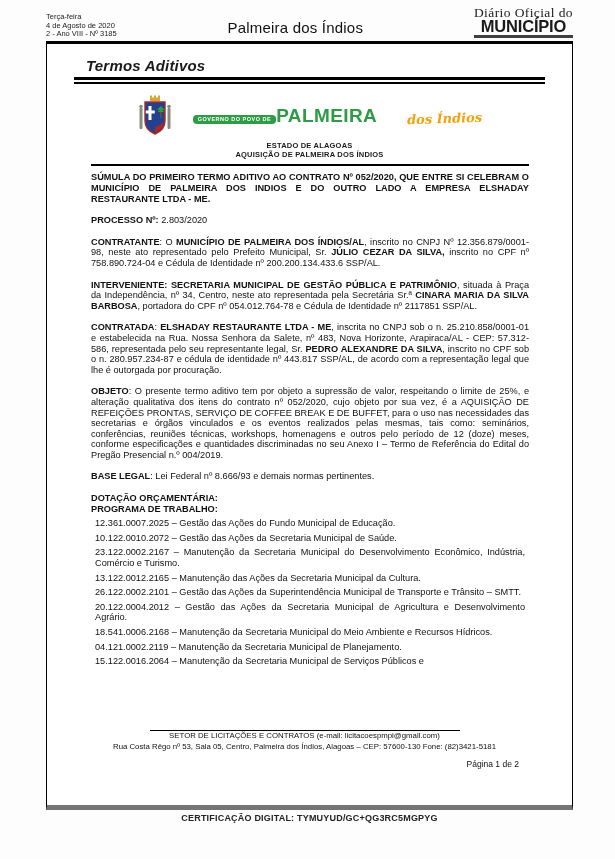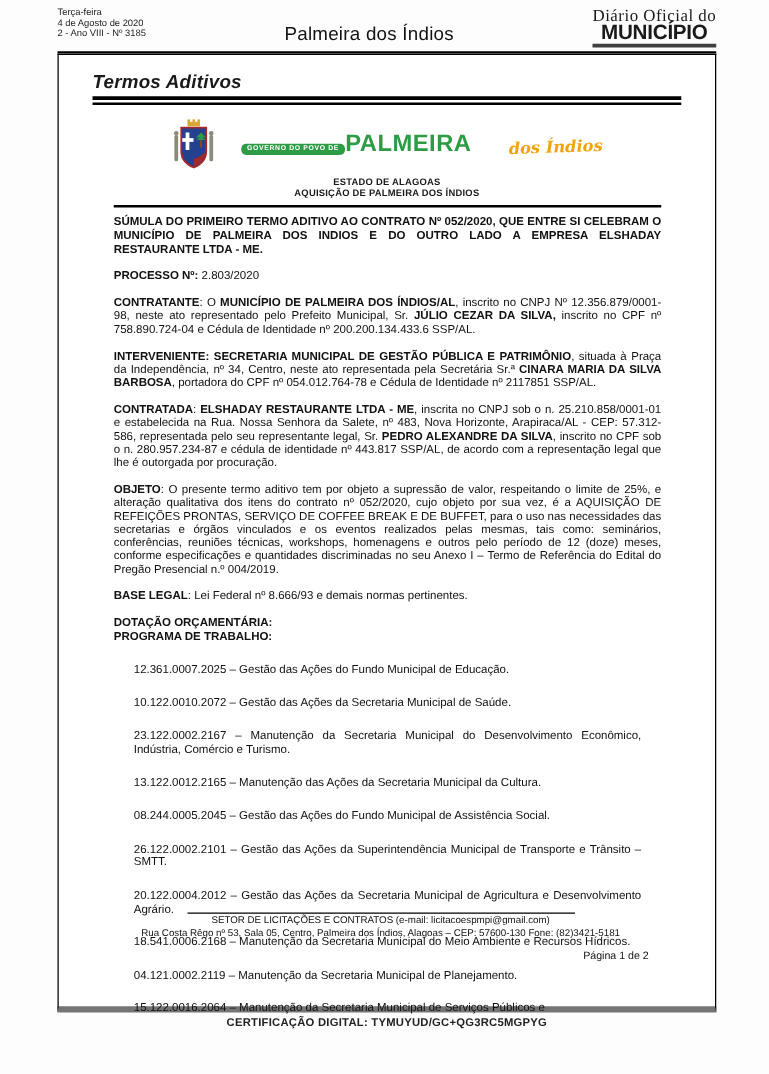--- a/index.html
+++ b/index.html
@@ -9,37 +9,37 @@
     background: #fdfdfd;
     font-family: "Liberation Sans", sans-serif;
     color: #1a1a1a;
     position: relative;
     overflow: hidden;
   }
 
   
   .masthead {
     position: absolute; left: 46px; top: 6px; width: 527px;
-    display: flex; justify-content: space-between; 
+    display: flex; justify-content: space-between; align-items: flex-end;
     border-bottom: 2px solid #000; padding-bottom: 1px;
   }
   .masthead-left { font-size: 7.5px; line-height: 8.6px; color: #222; padding-bottom: 1px; }
   .masthead-city { font-size: 15px; color: #111; align-self: center; padding-top: 8px; letter-spacing: 0.2px; }
   .masthead-right { text-align: center; border-bottom: 3px solid #404040; padding-bottom: 2px; margin-bottom: 2px; }
   .gazette-top { font-family: "Liberation Serif", serif; font-size: 13.5px; line-height: 13px; letter-spacing: 0.4px; }
   .gazette-name { font-size: 16.5px; font-weight: 900; line-height: 14px; letter-spacing: -0.2px; }
 
   
   .main-box {
     position: absolute; left: 46px; top: 43px; width: 527px; height: 767px;
     background: #fff;
     border: 1px solid #000;
     border-bottom: 5px solid #757575;
   }
-  .section-title { margin: 13px 27px 0; font-size: 15px; font-weight: bold; font-style: italic; letter-spacing: 0.2px; }
+  .section-title { margin: 13px 39px 0; font-size: 15px; font-weight: bold; font-style: italic; letter-spacing: 0.2px; }
   .double-rule { margin: 3px 27px 0; height: 7px; border-top: 3px solid #000; border-bottom: 2px solid #000; }
 
   
   .logo-block { margin-top: 9px; display: flex; justify-content: center; align-items: center; gap: 4px; }
   .logo-text { display: flex; align-items: flex-end; }
   .gov-banner {
     color: #fff; font-size: 5.5px; font-weight: bold; letter-spacing: 0.5px;
     padding: 1.5px 5px; border-radius: 4px; margin-left: 16px; line-height: 6px;
   }
   .city-name { font-size: 19px; font-weight: 900; line-height: 17px; letter-spacing: 0.4px; }
@@ -51,21 +51,21 @@
 
   
   .top-rule { margin: 5px 43px 0 44px; height: 2px; background: #000; }
   .doc-body { margin: 6px 43px 0 44px; font-size: 9.2px; line-height: 10.6px; text-align: justify; color: #111; }
   .doc-body p { margin: 0 0 11px 0; }
   .b, .bold { font-weight: bold; }
   .gap-before { margin-top: 10px !important; }
   .gap-before-sm { margin-top: 8px !important; }
   .heading-line { font-weight: bold; margin: 0; }
   .program-list { margin-top: 0; }
-  .program-list .list-line { margin: 16px; }
+  .program-list .list-line { margin: 4px; }
 
   
   .box-footer { position: absolute; top: 686px; left: 0; right: 10px; text-align: center; }
   .footer-rule { width: 310px; margin: 0 auto; border-top: 1px solid #000; }
   .footer-line { font-size: 7.8px; line-height: 10.5px; color: #111; }
   .page-indicator { text-align: right; margin: 7px 43px 0 0; font-size: 8.5px; color: #111; }
 
   
   .certification { position: absolute; left: 46px; top: 813px; width: 527px; text-align: center; color: #222; font-weight: bold; }
   .cert-line1 { font-size: 9px; letter-spacing: 0.2px; }
@@ -138,21 +138,20 @@
     <p><span class="b">CONTRATADA</span><span>: </span><span class="b">ELSHADAY RESTAURANTE LTDA - ME</span><span>, inscrita no CNPJ sob o n. 25.210.858/0001-01 e estabelecida na Rua. Nossa Senhora da Salete, nº 483, Nova Horizonte, Arapiraca/AL - CEP: 57.312-586, representada pelo seu representante legal, Sr. </span><span class="b">PEDRO ALEXANDRE DA SILVA</span><span>, inscrito no CPF sob o n. 280.957.234-87 e cédula de identidade nº 443.817 SSP/AL, de acordo com a representação legal que lhe é outorgada por procuração.</span></p>
     <p><span class="b">OBJETO</span><span>: O presente termo aditivo tem por objeto a supressão de valor, respeitando o limite de 25%, e alteração qualitativa dos itens do contrato nº 052/2020, cujo objeto por sua vez, é a AQUISIÇÃO DE REFEIÇÕES PRONTAS, SERVIÇO DE COFFEE BREAK E DE BUFFET, para o uso nas necessidades das secretarias e órgãos vinculados e os eventos realizados pelas mesmas, tais como: seminários, conferências, reuniões técnicas, workshops, homenagens e outros pelo período de 12 (doze) meses, conforme especificações e quantidades discriminadas no seu Anexo I – Termo de Referência do Edital do Pregão Presencial n.º 004/2019.</span></p>
     <p class="gap-before"><span class="b">BASE LEGAL</span><span>: Lei Federal nº 8.666/93 e demais normas pertinentes.</span></p>
     <div class="heading-line gap-before-sm">DOTAÇÃO ORÇAMENTÁRIA:</div>
     <div class="heading-line">PROGRAMA DE TRABALHO:</div>
     <div class="program-list">
         <div class="list-line">12.361.0007.2025 – Gestão das Ações do Fundo Municipal de Educação.</div>
         <div class="list-line">10.122.0010.2072 – Gestão das Ações da Secretaria Municipal de Saúde.</div>
         <div class="list-line">23.122.0002.2167 – Manutenção da Secretaria Municipal do Desenvolvimento Econômico, Indústria, Comércio e Turismo.</div>
         <div class="list-line">13.122.0012.2165 – Manutenção das Ações da Secretaria Municipal da Cultura.</div>
-        <div class="list-line">08.244.0005.2045 – Gestão das Ações do Fundo Municipal de Assistência Social.</div>
         <div class="list-line">26.122.0002.2101 – Gestão das Ações da Superintendência Municipal de Transporte e Trânsito – SMTT.</div>
         <div class="list-line">20.122.0004.2012 – Gestão das Ações da Secretaria Municipal de Agricultura e Desenvolvimento Agrário.</div>
         <div class="list-line">18.541.0006.2168 – Manutenção da Secretaria Municipal do Meio Ambiente e Recursos Hídricos.</div>
         <div class="list-line">04.121.0002.2119 – Manutenção da Secretaria Municipal de Planejamento.</div>
         <div class="list-line">15.122.0016.2064 – Manutenção da Secretaria Municipal de Serviços Públicos e</div>
       </div>
   </div>
 
   <div class="box-footer">
     <div class="footer-rule"></div>

